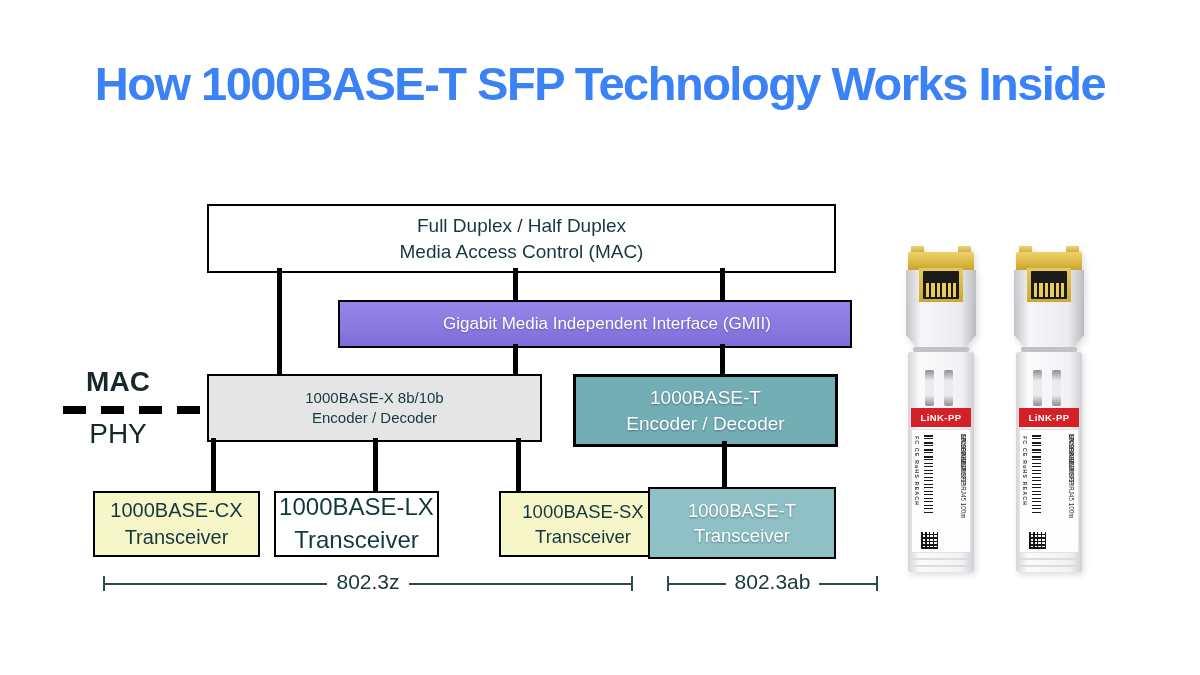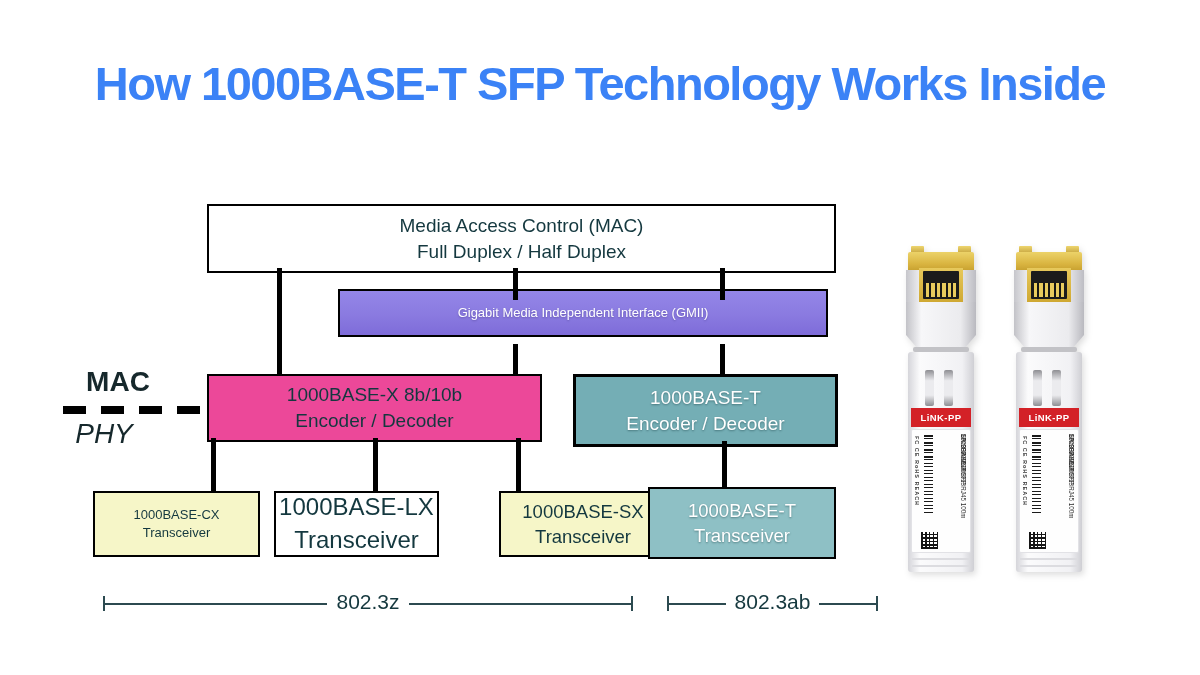--- a/index.html
+++ b/index.html
@@ -8,54 +8,54 @@
 
   
   .title{position:absolute;top:56px;left:0;width:100%;text-align:center;
          font-size:47px;font-weight:bold;letter-spacing:-1.5px;color:#3b82f6;}
 
   
   .dbox{position:absolute;display:flex;flex-direction:column;align-items:center;
         justify-content:center;text-align:center;color:#14383f;background:#fff;
         border:2px solid #000;line-height:1.36;}
   .box-mac {left:207px;top:204px;width:625px;height:65px;font-size:19px;}
-  .box-gmii{left:338px;top:289px;width:486px;height:44px;font-size:13px;color:#fff;
+  .box-gmii{left:338px;top:300px;width:486px;height:44px;font-size:17px;color:#fff;
             background:linear-gradient(180deg,#9486e8 0%,#8a7ae0 55%,#7e6cd9 100%);
-            text-shadow:0 1px 2px rgba(40,30,90,.35);}
-  .box-encx{left:207px;top:374px;width:331px;height:64px;background:#ec4899;font-size:19px;border-width:2.5px;}
+            text-shadow:0 1px 2px rgba(40,30,90,.35);padding-left:24px;}
+  .box-encx{left:207px;top:374px;width:331px;height:64px;background:#e5e5e5;font-size:15px;border-width:2.5px;}
   .box-enct{left:573px;top:374px;width:259px;height:67px;background:#74aeb5;color:#fff;
             font-size:19px;border-width:3px;text-shadow:0 1px 2px rgba(15,50,55,.45);}
-  .box-cx  {left:93px; top:491px;width:163px;height:62px;background:#f6f6c8;font-size:13px;}
+  .box-cx  {left:93px; top:491px;width:163px;height:62px;background:#f6f6c8;font-size:20px;}
   .box-lx  {left:274px;top:491px;width:161px;height:62px;background:#ffffff;font-size:24px;}
   .box-sx  {left:464px;top:491px;width:164px;height:62px;background:#f6f6c8;font-size:18.5px;margin-left:35px;}
   .box-t   {left:648px;top:487px;width:184px;height:68px;background:#8ec0c5;color:#fff;
             font-size:18.5px;border-width:2.5px;text-shadow:0 1px 2px rgba(15,50,55,.45);}
 
   
   .vline{position:absolute;width:5px;background:#000;}
   .c1{left:277px;top:268px;height:106px;}
   .c2{left:513px;top:268px;height:32px;}
   .c3{left:513px;top:344px;height:30px;}
   .c4{left:720px;top:268px;height:32px;}
   .c5{left:720px;top:344px;height:30px;}
   .c6{left:211px;top:438px;height:53px;}
   .c7{left:373px;top:438px;height:53px;}
   .c8{left:516px;top:438px;height:53px;}
   .c9{left:722px;top:441px;height:46px;}
 
   
   .layer-label{position:absolute;width:120px;text-align:center;font-size:28px;color:#16282c;}
   .layer-mac{left:58px;top:366px;font-weight:bold;}
-  .layer-phy{left:44px;top:418px;font-style:italic;}
+  .layer-phy{left:58px;top:418px;}
   .layer-dash{position:absolute;left:63px;top:406px;width:137px;height:8px;
               background:repeating-linear-gradient(90deg,#000 0 23px,transparent 23px 38px);}
 
   
   .bracket{position:absolute;top:576px;height:15px;display:flex;align-items:center;
-           color:#15383e;font-size:21px;margin-top:20px;}
+           color:#15383e;font-size:21px;}
   .bracket-z {left:103px;width:530px;}
   .bracket-ab{left:655px;width:211px;padding-left:12px;}
   .tick {width:2px;height:15px;background:#2c4a50;}
   .bline{flex:1;height:2px;background:#2c4a50;}
   .blabel{padding:0 9px;position:relative;top:-2px;}
 
   
   .sfp{position:absolute;top:246px;width:70px;height:326px;
        filter:drop-shadow(2px 3px 3px rgba(0,0,0,0.13));}
   .sfp-1{left:906px;} .sfp-2{left:1014px;}
@@ -99,22 +99,22 @@
   .bseam-1{top:206px;} .bseam-2{top:213px;}
 </style>
 </head>
 <body>
 
 <div class="canvas">
 
   <div class="title">How 1000BASE-T SFP Technology Works Inside</div>
 
   <div class="dbox box-mac">
+    <span>Full Duplex / Half Duplex</span>
     <span>Media Access Control (MAC)</span>
-    <span>Full Duplex / Half Duplex</span>
   </div>
 
   <div class="dbox box-gmii">
     <span>Gigabit Media Independent Interface (GMII)</span>
   </div>
 
   <div class="dbox box-encx">
     <span>1000BASE-X 8b/10b</span>
     <span>Encoder / Decoder</span>
   </div>

